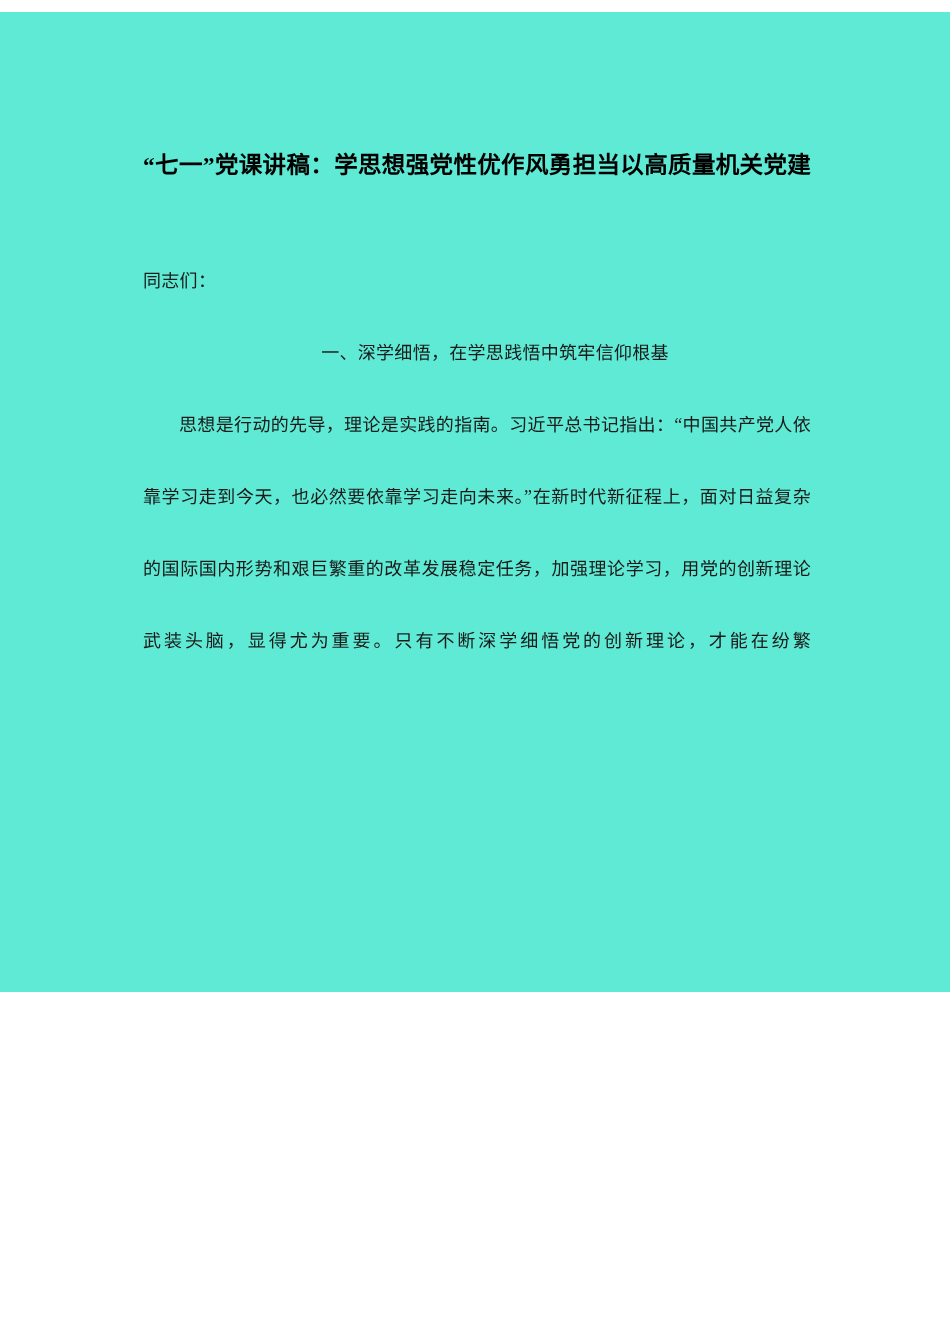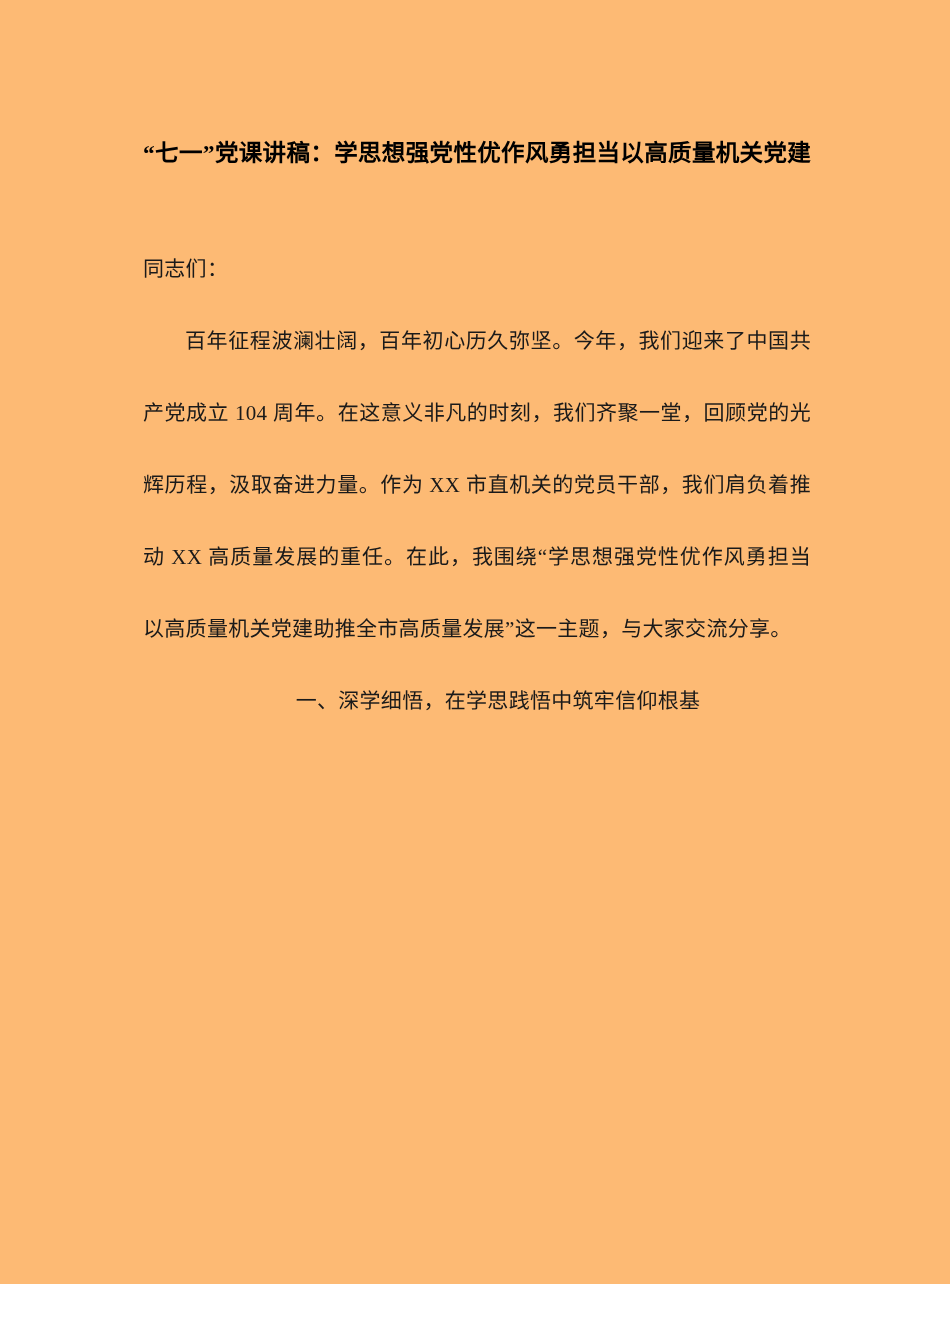--- a/index.html
+++ b/index.html
@@ -5,23 +5,23 @@
 <style>
   html, body {
     margin: 0;
     padding: 0;
     background: #ffffff;
   }
 
   .page {
     position: relative;
     width: 950px;
-    height: 1284px;
-    background: #fdba74;
-    margin: 0 auto;
+    height: 980px;
+    background: #5eead4;
+    margin: 12px auto;
     overflow: hidden;
     box-sizing: border-box;
   }
 
   .doc-body {
     position: absolute;
     left: 143px;
     top: 0;
     width: 668px;
   }
@@ -46,21 +46,21 @@
   }
   .title-line-2 {
     display: block;
     text-align: center;
     margin-top: 24px;
   }
 
   
   .para {
     font-family: "Liberation Serif", "DejaVu Serif", serif;
-    font-size: 21px;
+    font-size: 18px;
     line-height: 72px;
     color: #1a1a1a;
     margin: 0;
     padding: 0;
     text-align: justify;
     text-justify: inter-character;
     letter-spacing: 0.3px;
   }
 
   .para.salutation {
@@ -87,19 +87,19 @@
 
 <div class="page">
   <div class="doc-body">
 
     <h1 class="doc-title">
       <span class="title-line-1">“七一”党课讲稿：学思想强党性优作风勇担当以高质量机关党建</span>
     </h1>
 
     <p class="para salutation">同志们：</p>
 
-    <p class="para indent">百年征程波澜壮阔，百年初心历久弥坚。今年，我们迎来了中国共产党成立 104 周年。在这意义非凡的时刻，我们齐聚一堂，回顾党的光辉历程，汲取奋进力量。作为 XX 市直机关的党员干部，我们肩负着推动 XX 高质量发展的重任。在此，我围绕“学思想强党性优作风勇担当以高质量机关党建助推全市高质量发展”这一主题，与大家交流分享。</p>
 
     <p class="para heading">一、深学细悟，在学思践悟中筑牢信仰根基</p>
 
+    <p class="para indent continues">思想是行动的先导，理论是实践的指南。习近平总书记指出：“中国共产党人依靠学习走到今天，也必然要依靠学习走向未来。”在新时代新征程上，面对日益复杂的国际国内形势和艰巨繁重的改革发展稳定任务，加强理论学习，用党的创新理论武装头脑，显得尤为重要。只有不断深学细悟党的创新理论，才能在纷繁</p>
 
   </div>
 </div>
 
 </body></html>

